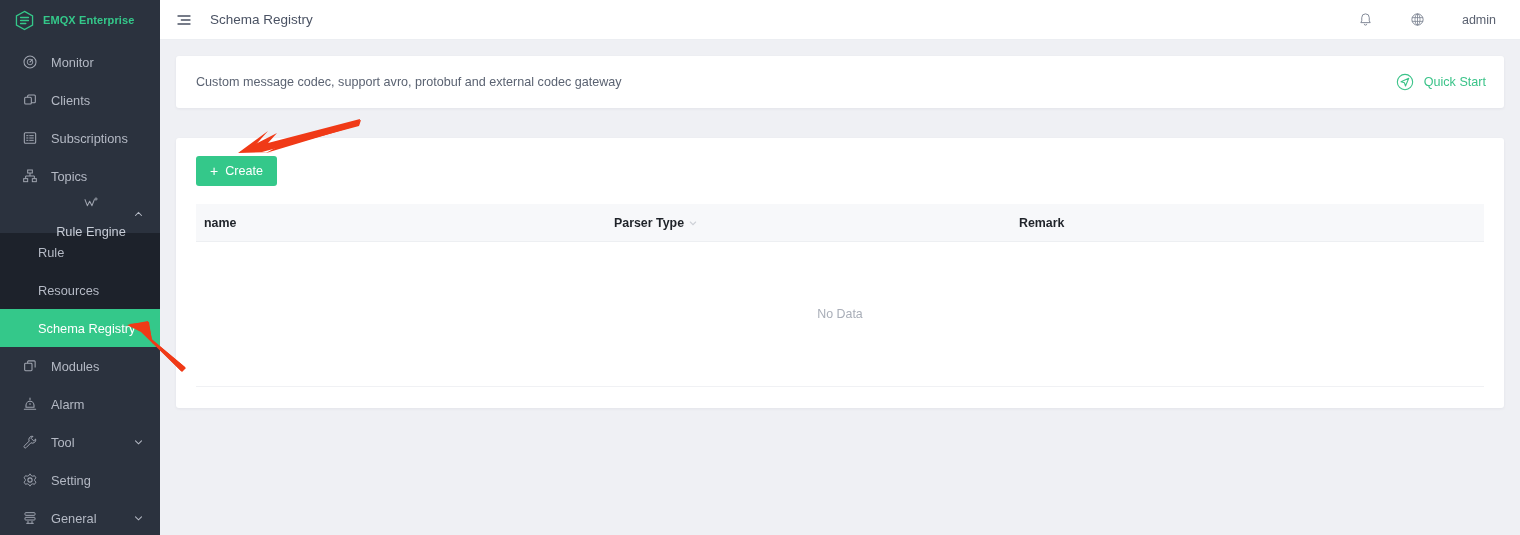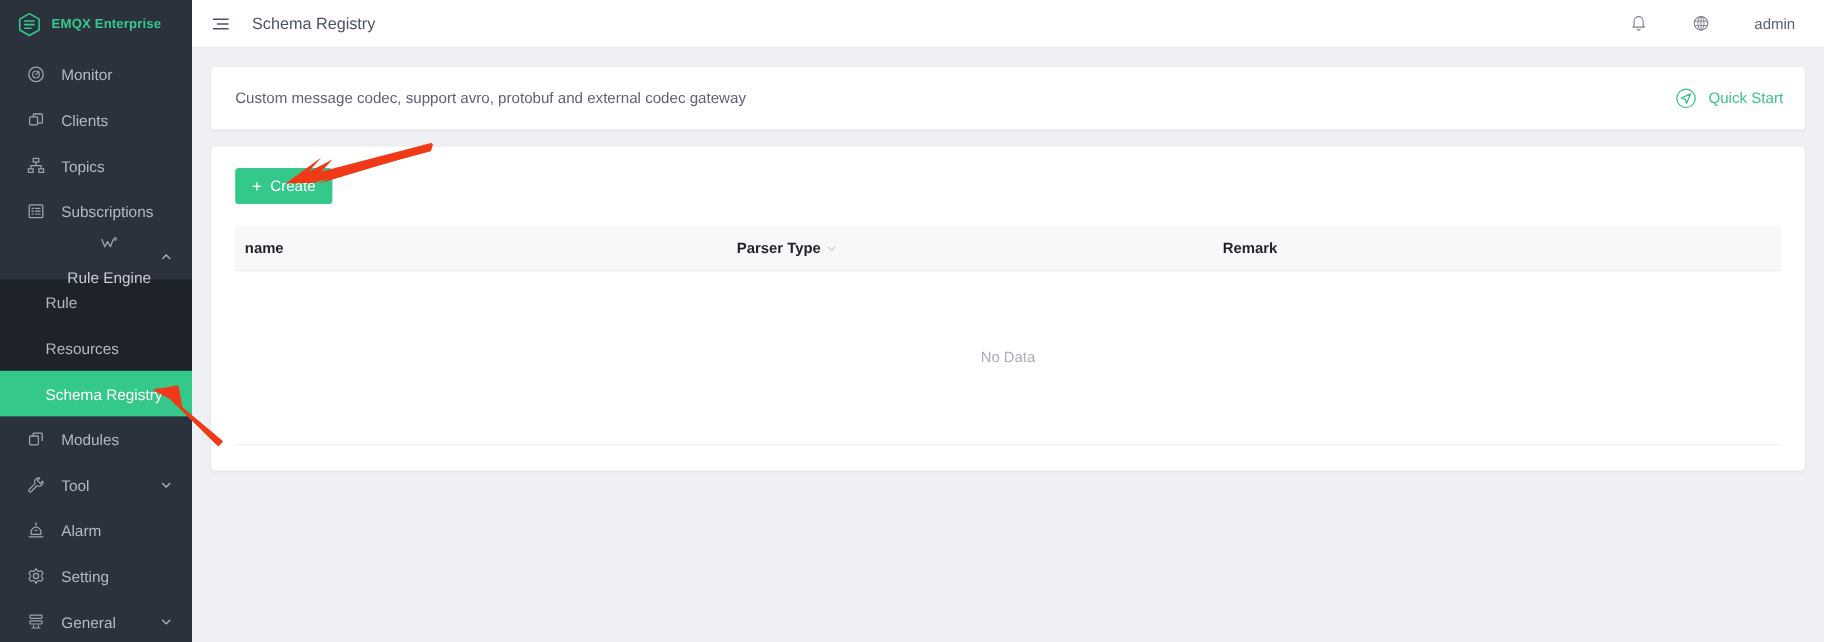--- a/index.html
+++ b/index.html
@@ -65,21 +65,21 @@
 
   .content { padding:16px 16px 0 16px; }
 
   .card {
     background:#ffffff; border-radius:3px;
     box-shadow:0 1px 3px rgba(30,40,60,.06);
   }
   .banner {
     height:52px; display:flex; align-items:center;
     padding:0 18px 0 20px;
-    margin-bottom:14px;
+    margin-bottom:30px;
   }
   .banner-text { font-size:12.6px; color:#5b6372; }
   .quick-start {
     margin-left:auto; display:flex; align-items:center; gap:9px;
     color:#3bc389; font-size:12.6px; cursor:pointer;
   }
   .qs-icon { width:20px; height:20px; display:block; }
 
   .table-card { padding:18px 20px 0 20px; height:270px; position:relative; }
   .btn-create {
@@ -142,36 +142,36 @@
       <div class="nav-item">
         <svg class="ic" viewBox="0 0 24 24">
           <rect x="4" y="8" width="10" height="10" rx="1.5" fill="none" stroke="#b4b9c4" stroke-width="1.6"></rect>
           <path d="M8.5 8 V6 A1.5 1.5 0 0 1 10 4.5 H18.5 A1.5 1.5 0 0 1 20 6 V14.5 A1.5 1.5 0 0 1 18.5 16 H14" fill="none" stroke="#b4b9c4" stroke-width="1.6"></path>
         </svg>
         <span>Clients</span>
       </div>
 
       <div class="nav-item">
         <svg class="ic" viewBox="0 0 24 24">
+          <rect x="3.5" y="4" width="17" height="16" rx="1.5" fill="none" stroke="#b4b9c4" stroke-width="1.6"></rect>
+          <path d="M7 8.5 H9 M7 12 H9 M7 15.5 H9 M11.5 8.5 H17 M11.5 12 H17 M11.5 15.5 H17" stroke="#b4b9c4" stroke-width="1.5" stroke-linecap="round"></path>
+        </svg>
+        <span>Subscriptions</span>
+      </div>
+
+      <div class="nav-item">
+        <svg class="ic" viewBox="0 0 24 24">
           <rect x="8.5" y="3" width="7" height="4.5" fill="none" stroke="#b4b9c4" stroke-width="1.5"></rect>
           <rect x="2.5" y="16" width="6" height="4.5" fill="none" stroke="#b4b9c4" stroke-width="1.5"></rect>
           <rect x="15.5" y="16" width="6" height="4.5" fill="none" stroke="#b4b9c4" stroke-width="1.5"></rect>
           <path d="M12 7.5 V12 M5.5 16 V12 H18.5 V16" fill="none" stroke="#b4b9c4" stroke-width="1.5"></path>
         </svg>
         <span>Topics</span>
       </div>
 
-      <div class="nav-item">
-        <svg class="ic" viewBox="0 0 24 24">
-          <rect x="3.5" y="4" width="17" height="16" rx="1.5" fill="none" stroke="#b4b9c4" stroke-width="1.6"></rect>
-          <path d="M7 8.5 H9 M7 12 H9 M7 15.5 H9 M11.5 8.5 H17 M11.5 12 H17 M11.5 15.5 H17" stroke="#b4b9c4" stroke-width="1.5" stroke-linecap="round"></path>
-        </svg>
-        <span>Subscriptions</span>
-      </div>
-
       <div class="nav-item expanded">
         <svg class="ic" viewBox="0 0 24 24">
           <path d="M3 7 L6.5 16 L10 9.5 L13.5 16 L17 7" fill="none" stroke="#b4b9c4" stroke-width="1.6" stroke-linecap="round" stroke-linejoin="round"></path>
           <circle cx="19.5" cy="6" r="1.6" fill="none" stroke="#b4b9c4" stroke-width="1.4"></circle>
         </svg>
         <span>Rule Engine</span>
         <svg class="chev" viewBox="0 0 12 12">
           <path d="M2 8 L6 4 L10 8" fill="none" stroke="#b4b9c4" stroke-width="1.4" stroke-linecap="round"></path>
         </svg>
       </div>
@@ -187,40 +187,40 @@
           <span>Schema Registry</span>
         </div>
       </div>
 
       <div class="nav-item">
         <svg class="ic" viewBox="0 0 24 24">
           <rect x="4" y="8" width="11" height="11" rx="1.4" fill="none" stroke="#b4b9c4" stroke-width="1.6"></rect>
           <path d="M8.5 8 V5.5 A1.2 1.2 0 0 1 9.7 4.3 H18.5 A1.2 1.2 0 0 1 19.7 5.5 V14.3" fill="none" stroke="#b4b9c4" stroke-width="1.6"></path>
         </svg>
         <span>Modules</span>
-      </div>
-
-      <div class="nav-item">
-        <svg class="ic" viewBox="0 0 24 24">
-          <path d="M16.5 3.5 A5 5 0 0 0 10.8 10.6 L3.6 17.8 A1.8 1.8 0 0 0 6.2 20.4 L13.4 13.2 A5 5 0 0 0 20.5 7.5 L17.6 10.4 L13.6 6.4 Z" fill="none" stroke="#b4b9c4" stroke-width="1.5" stroke-linejoin="round"></path>
-        </svg>
-        <span>Tool</span>
-        <svg class="chev" viewBox="0 0 12 12">
-          <path d="M2 4.5 L6 8.5 L10 4.5" fill="none" stroke="#b4b9c4" stroke-width="1.4" stroke-linecap="round"></path>
-        </svg>
       </div>
 
       <div class="nav-item">
         <svg class="ic" viewBox="0 0 24 24">
           <path d="M6 17 H18 V14 A6 6 0 0 0 6 14 Z" fill="none" stroke="#b4b9c4" stroke-width="1.6"></path>
           <line x1="3.5" y1="20" x2="20.5" y2="20" stroke="#b4b9c4" stroke-width="1.6" stroke-linecap="round"></line>
           <line x1="12" y1="5.5" x2="12" y2="3" stroke="#b4b9c4" stroke-width="1.6" stroke-linecap="round"></line>
           <path d="M11 12 L13 12" stroke="#b4b9c4" stroke-width="1.4" stroke-linecap="round"></path>
         </svg>
         <span>Alarm</span>
+      </div>
+
+      <div class="nav-item">
+        <svg class="ic" viewBox="0 0 24 24">
+          <path d="M16.5 3.5 A5 5 0 0 0 10.8 10.6 L3.6 17.8 A1.8 1.8 0 0 0 6.2 20.4 L13.4 13.2 A5 5 0 0 0 20.5 7.5 L17.6 10.4 L13.6 6.4 Z" fill="none" stroke="#b4b9c4" stroke-width="1.5" stroke-linejoin="round"></path>
+        </svg>
+        <span>Tool</span>
+        <svg class="chev" viewBox="0 0 12 12">
+          <path d="M2 4.5 L6 8.5 L10 4.5" fill="none" stroke="#b4b9c4" stroke-width="1.4" stroke-linecap="round"></path>
+        </svg>
       </div>
 
       <div class="nav-item">
         <svg class="ic" viewBox="0 0 24 24">
           <circle cx="12" cy="12" r="3.2" fill="none" stroke="#b4b9c4" stroke-width="1.6"></circle>
           <path d="M12 2.8 L13.6 5.3 A7 7 0 0 1 16 6.3 L18.8 5.6 L20.9 8.8 L19 10.9 A7 7 0 0 1 19 13.1 L20.9 15.2 L18.8 18.4 L16 17.7 A7 7 0 0 1 13.6 18.7 L12 21.2 L10.4 18.7 A7 7 0 0 1 8 17.7 L5.2 18.4 L3.1 15.2 L5 13.1 A7 7 0 0 1 5 10.9 L3.1 8.8 L5.2 5.6 L8 6.3 A7 7 0 0 1 10.4 5.3 Z" fill="none" stroke="#b4b9c4" stroke-width="1.4" stroke-linejoin="round"></path>
         </svg>
         <span>Setting</span>
       </div>
 

